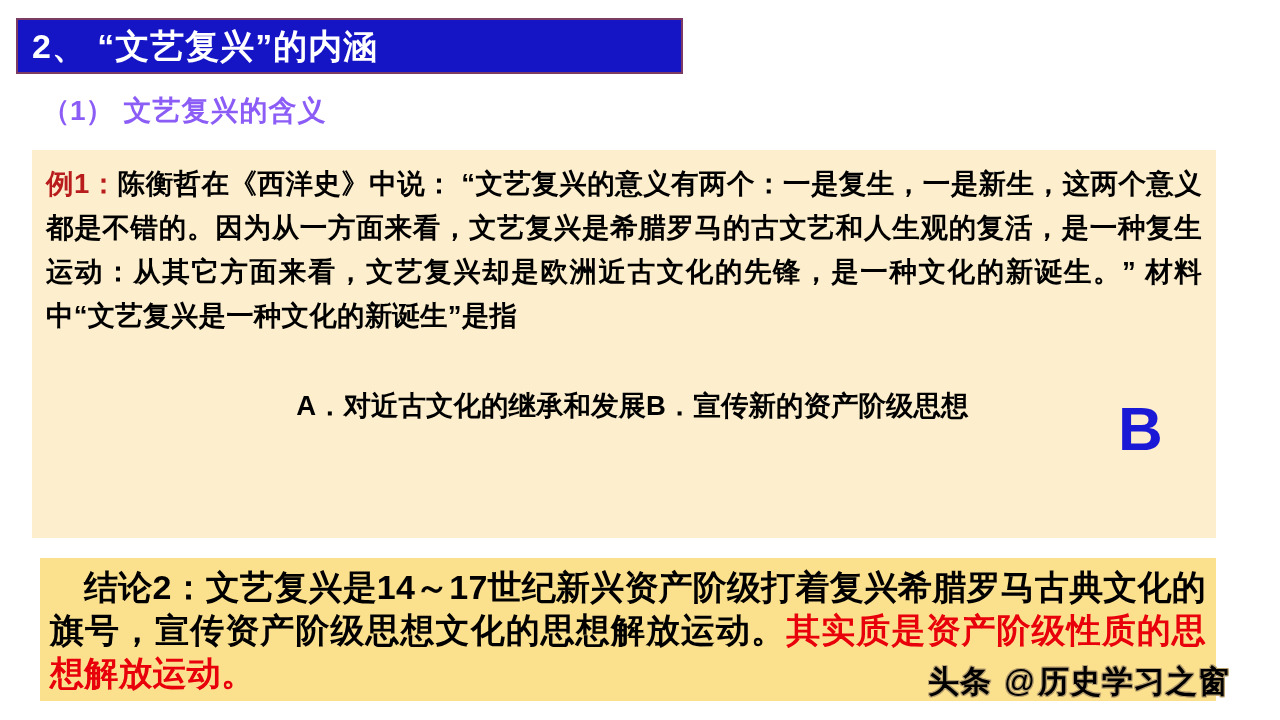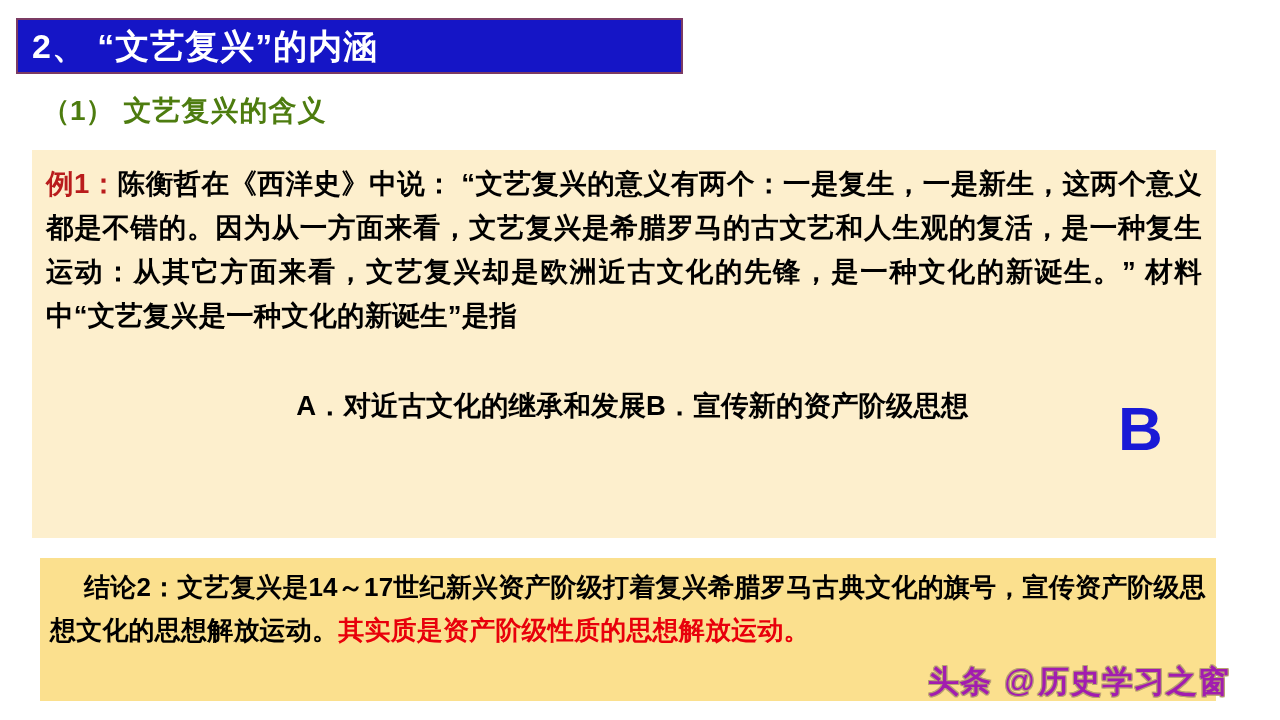--- a/index.html
+++ b/index.html
@@ -44,21 +44,21 @@
     white-space: nowrap;
   }
 
   
   .subheading {
     position: absolute;
     left: 42px;
     top: 96px;
     font-size: 28px;
     font-weight: bold;
-    color: #4d7c0f;
+    color: #8b5cf6;
     white-space: nowrap;
     line-height: 1.1;
   }
   .subheading .num {
     font-weight: bold;
     letter-spacing: 0px;
   }
   .subheading .label {
     margin-left: 10px;
     letter-spacing: 1px;
@@ -129,21 +129,21 @@
     left: 40px;
     top: 558px;
     width: 1176px;
     height: 143px;
     background: #fbe08e;
     box-sizing: border-box;
     padding: 8px 10px 4px 10px;
     overflow: hidden;
   }
   .c-body {
-    font-size: 26px;
+    font-size: 34px;
     font-weight: bold;
     color: #000000;
     line-height: 43px;
     letter-spacing: 0.2px;
     text-align: justify;
     text-justify: inter-ideograph;
   }
   .c-body .indent {
     display: inline-block;
     width: 34px;
@@ -152,21 +152,21 @@
     color: #e8000b;
   }
 
   
   .watermark {
     position: absolute;
     left: 928px;
     top: 663px;
     font-size: 31px;
     font-weight: bold;
-    color: #a21caf;
+    color: #000000;
     line-height: 1.2;
     white-space: nowrap;
     text-shadow:
       1px 0 0 #b9a270, -1px 0 0 #b9a270,
       0 1px 0 #b9a270, 0 -1px 0 #b9a270,
       1px 1px 0 #b9a270, -1px -1px 0 #b9a270,
       1px -1px 0 #b9a270, -1px 1px 0 #b9a270;
     letter-spacing: 1px;
   }
   .watermark .at {

